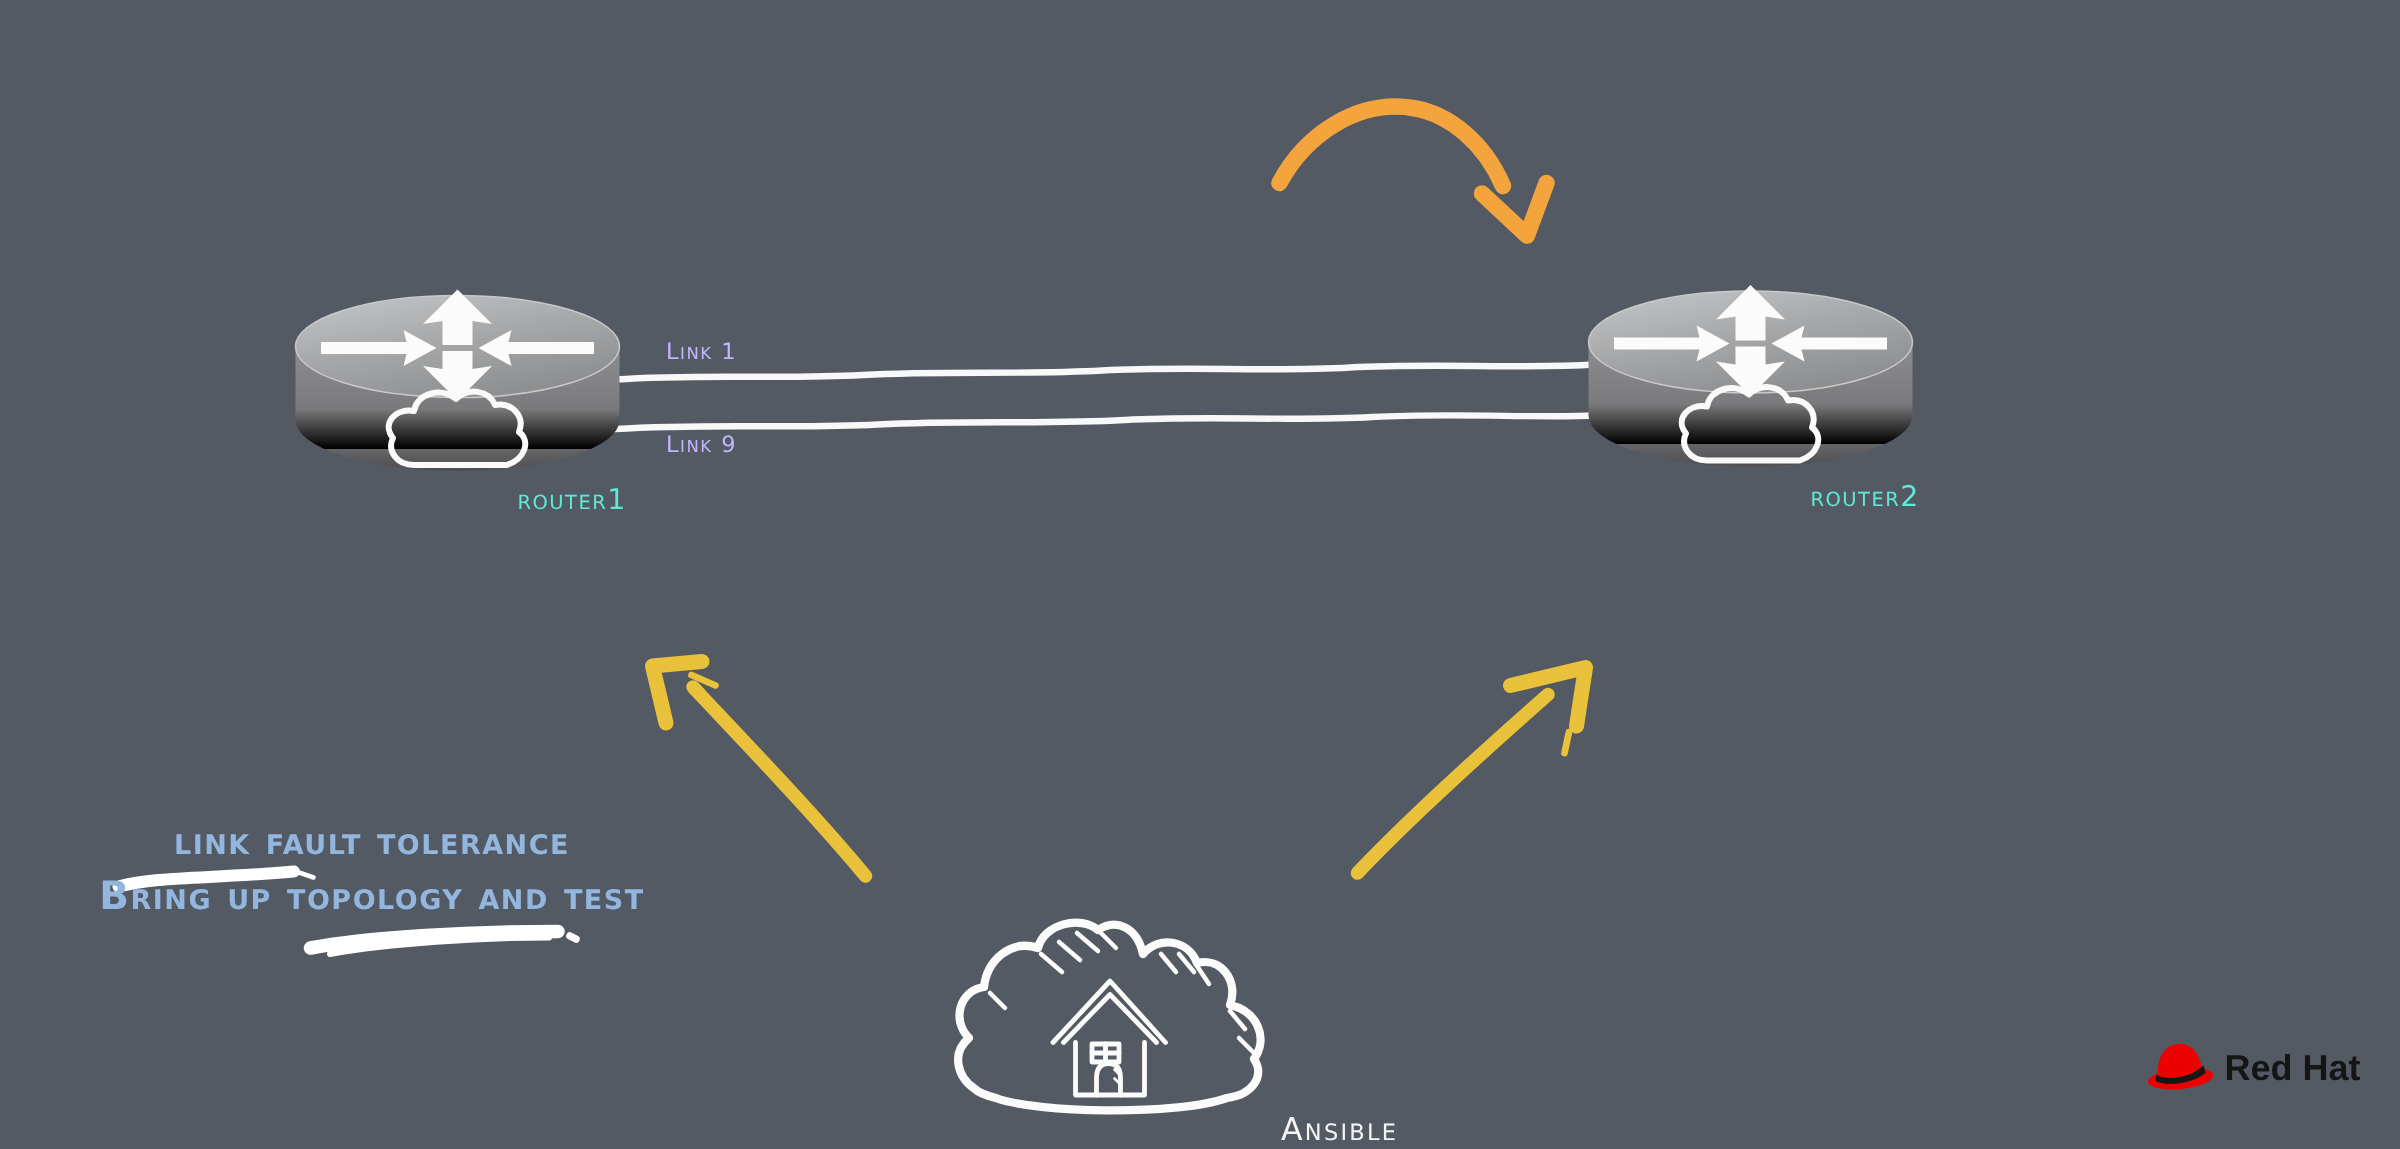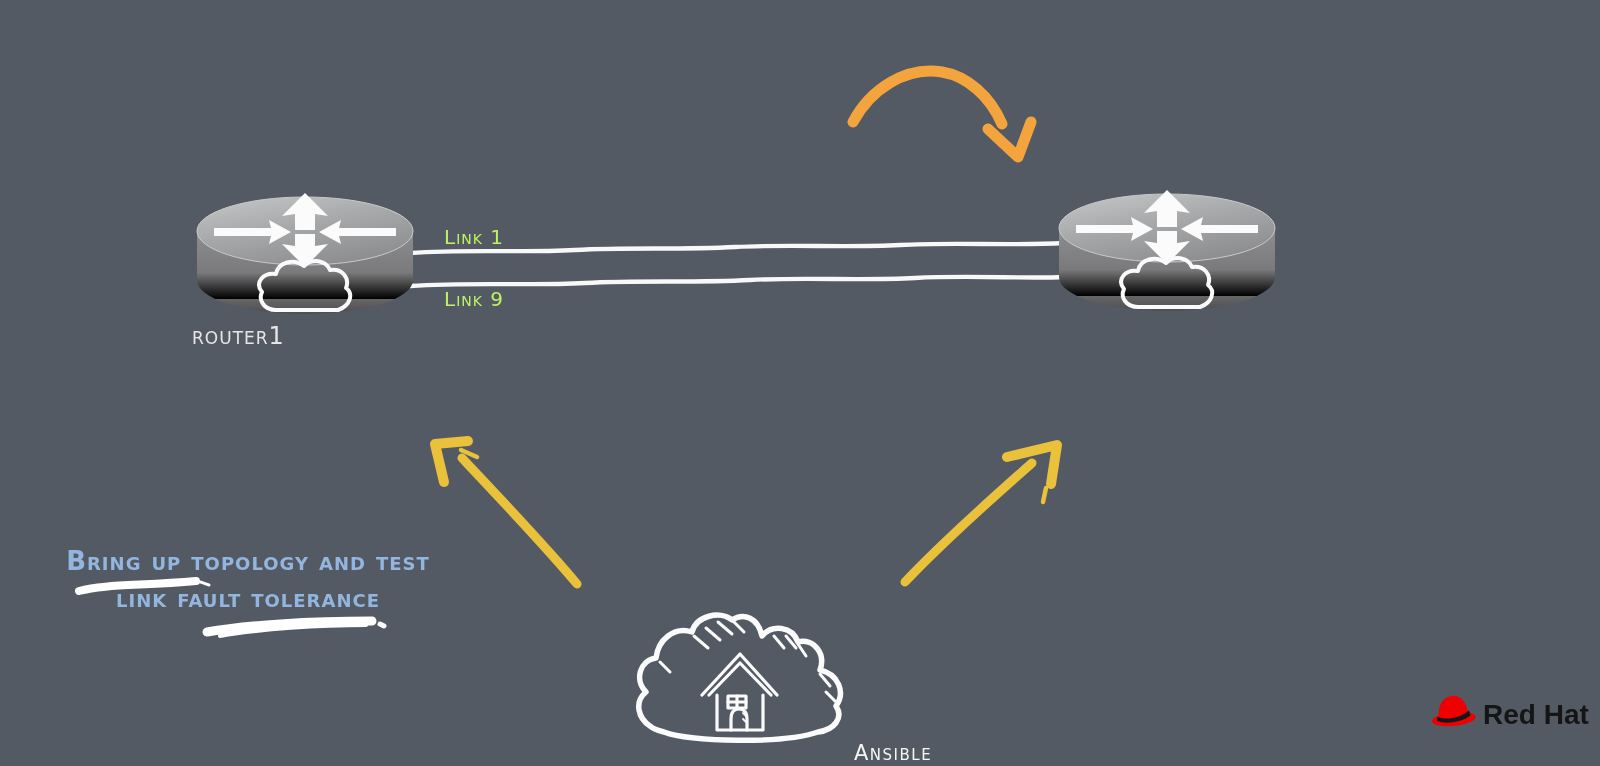--- a/index.html
+++ b/index.html
@@ -7,34 +7,34 @@
     position: relative;
     width: 1600px;
     height: 766px;
     background: #545A64;
     overflow: hidden;
     font-family: "DejaVu Sans", sans-serif;
   }
   .artwork { position: absolute; left: 0; top: 0; z-index: 1; }
   .label { position: absolute; z-index: 2; color: #F0F1F2; font-variant: small-caps; }
   .router-label {
-    width: 226px; text-align: left;
-    font-size: 24px; letter-spacing: 1px; color: #e5e5e5;
+    width: 226px; text-align: right;
+    font-size: 19px; letter-spacing: 1px; color: #5eead4;
   }
-  .link-label { font-size: 20px; letter-spacing: 1px; color: #bef264; }
+  .link-label { font-size: 15px; letter-spacing: 1px; color: #c4b5fd; }
   .caption {
     left: 46px; top: 543px; width: 404px;
     text-align: center; font-size: 26px; font-weight: bold;
     line-height: 37px; letter-spacing: 1px; color: #92B6DE;
   }
   .ansible-label { font-size: 21px; letter-spacing: 1.5px; color: #F5F5F5; }
   .redhat-word {
     position: absolute; left: 1483px; top: 699px; z-index: 2;
     font-family: "Liberation Sans", sans-serif;
-    font-size: 28px; font-weight: bold; color: #151515; letter-spacing: 0px;
+    font-size: 24px; font-weight: bold; color: #151515; letter-spacing: 0px;
   }
 </style>
 </head>
 <body>
 
 <div class="canvas">
 
   <svg class="artwork" width="1600" height="766" viewBox="0 0 1600 766">
     <defs>
       <linearGradient id="gTop" x1="0" y1="0" x2="0.55" y2="1">
@@ -121,26 +121,27 @@
     </g>
 
     <g transform="translate(1430,691) rotate(-6 23 20)">
       <ellipse cx="23" cy="28" rx="22" ry="7" fill="#EE0000"></ellipse>
       <path d="M8,27 C8,14 13,6 22,5 C31,4 37,11 38,24 C32,28 15,30 8,27 Z" fill="#EE0000"></path>
       <path d="M7,24 C15,29 30,28 39,21 L40,26 C31,32 14,33 6,28 Z" fill="#161616"></path>
     </g>
   </svg>
 
   <div class="label router-label" style="left:192px; top:322px;">router1</div>
+  <div class="label router-label" style="left:1054px; top:320px;">router2</div>
 
   <div class="label link-label" style="left:444px; top:225px;">Link 1</div>
   <div class="label link-label" style="left:444px; top:287px;">Link 9</div>
 
   <div class="label caption">
+    <div>link fault tolerance</div>
     <div>Bring up topology and test</div>
-    <div>link fault tolerance</div>
   </div>
 
   <div class="label ansible-label" style="left:854px; top:708px;margin-top:33px;">Ansible</div>
 
   <div class="redhat-word">Red Hat</div>
 
 </div>
 
 </body></html>

